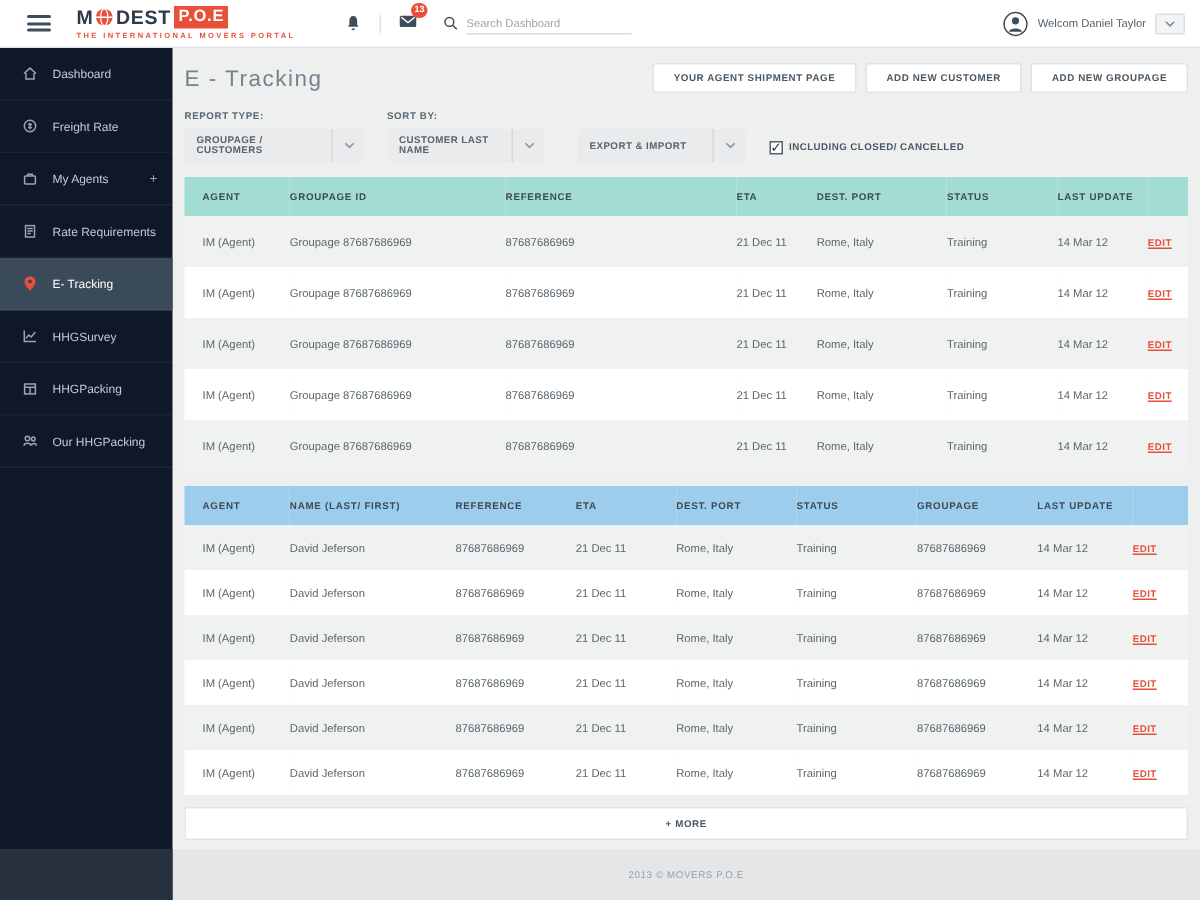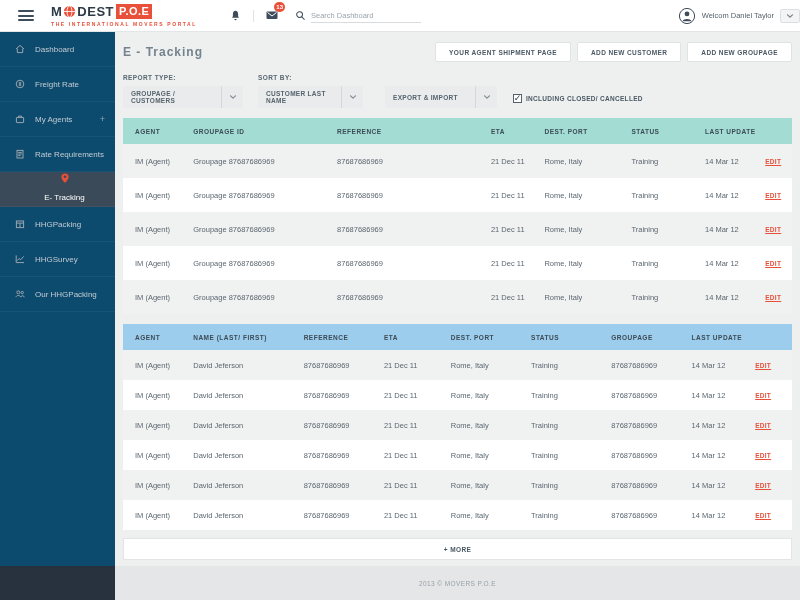--- a/index.html
+++ b/index.html
@@ -22,39 +22,39 @@
   .top-icons { margin-left:32px; display:flex; align-items:center; gap:11px; }
   .vdiv { width:1px; height:12px; background:#e1e4e6; }
   .msg-wrap { position:relative; cursor:pointer; }
   .badge { position:absolute; top:-5px; right:-6px; min-width:10px; height:10px; padding:0 2px;
            background:#e8503a; color:#fff; font-size:6px; font-weight:bold; border-radius:6px;
            display:flex; align-items:center; justify-content:center; }
   .search { margin-left:16px; display:flex; align-items:center; gap:5px; }
   .search input { width:110px; border:none; border-bottom:1px solid #d9dcdf; background:transparent;
                   font-family:inherit; font-size:7.5px; color:#57646e; outline:none; padding:2px 0; }
   .search input::placeholder { color:#9aa5ad; }
-  .user { margin-left:auto; display:flex; align-items:center; gap:6px; }
+  .user { margin-left:auto; margin-right:10px; display:flex; align-items:center; gap:6px; }
   .user-name { font-size:7.5px; color:#55626c; }
   .user-btn { width:20px; height:14px; background:#f3f4f5; border:1px solid #dcdfe2; border-radius:2px;
               display:flex; align-items:center; justify-content:center; cursor:pointer; }
 
   
-  .sidebar { position:absolute; top:32px; left:0; bottom:0; width:115px; background:#0c4a6e; z-index:2; }
+  .sidebar { position:absolute; top:32px; left:0; bottom:0; width:115px; background:#0f172a; z-index:2; }
   .sidebar::after { content:""; position:absolute; left:0; right:0; bottom:0; height:34px; background:#27323e; }
   .side-item { height:35px; display:flex; align-items:center; gap:9px; padding-left:14px;
                color:#c3ccd3; font-size:8px; border-bottom:1px solid rgba(255,255,255,.05); cursor:pointer; }
   .side-item svg { flex:0 0 auto; }
   .side-item .plus { margin-left:auto; margin-right:10px; color:#9aa5ad; font-size:9px; }
-  .side-item.active { background:#3a4a59; color:#fff;flex-direction:column; }
+  .side-item.active { background:#3a4a59; color:#fff; }
 
   
   .content { position:absolute; top:32px; left:115px; right:0; bottom:0;
              display:flex; flex-direction:column; overflow:hidden; }
   .page-head { margin:10px 8px 0; display:flex; align-items:center; }
-  .page-title { font-size:12px; font-weight:700; color:#75838e; letter-spacing:1px; }
+  .page-title { font-size:15px; font-weight:400; color:#75838e; letter-spacing:1px; }
   .actions { margin-left:auto; display:flex; gap:6px; }
   .action-btn { height:20px; padding:0 13px; background:#fff; border:1px solid #e0e3e5; border-radius:2px;
                 font-family:inherit; font-size:6.5px; font-weight:bold; color:#4a5863;
                 letter-spacing:.4px; cursor:pointer; }
 
   .filters { margin:12px 8px 0; display:flex; align-items:flex-end; }
   .filter-label { font-size:6.5px; font-weight:bold; color:#5a6872; letter-spacing:.4px; margin-bottom:5px; }
   .select { height:22px; background:#e9ebec; display:flex; align-items:center; cursor:pointer; }
   .select-value { flex:1; padding-left:8px; font-size:6.5px; font-weight:bold; color:#57646e; letter-spacing:.3px; }
   .select-caret { width:22px; height:100%; border-left:1px solid #d4d8db; display:flex;
@@ -181,31 +181,31 @@
     </div>
     <div class="side-item active">
       <svg width="12" height="12" viewBox="0 0 12 12">
         <path d="M6 1.4 C3.9 1.4 2.4 2.9 2.4 4.9 C2.4 7.5 6 10.8 6 10.8 C6 10.8 9.6 7.5 9.6 4.9 C9.6 2.9 8.1 1.4 6 1.4 Z" fill="#e8503a"></path>
         <circle cx="6" cy="4.7" r="1.3" fill="#3a4a59"></circle>
       </svg>
       <span>E- Tracking</span>
     </div>
     <div class="side-item">
       <svg width="12" height="12" viewBox="0 0 12 12" fill="none" stroke="#9aa5ad">
+        <path d="M2.2 2.4 V9.6 H10"></path>
+          <polyline points="3.2,7.6 5.2,5.4 6.8,6.7 9.6,3.4"></polyline>
+      </svg>
+      <span>HHGSurvey</span>
+    </div>
+    <div class="side-item">
+      <svg width="12" height="12" viewBox="0 0 12 12" fill="none" stroke="#9aa5ad">
         <rect x="2.4" y="3" width="7.2" height="6.6"></rect>
           <path d="M2.4 5.1 H9.6 M6 5.1 V9.6"></path>
       </svg>
       <span>HHGPacking</span>
-    </div>
-    <div class="side-item">
-      <svg width="12" height="12" viewBox="0 0 12 12" fill="none" stroke="#9aa5ad">
-        <path d="M2.2 2.4 V9.6 H10"></path>
-          <polyline points="3.2,7.6 5.2,5.4 6.8,6.7 9.6,3.4"></polyline>
-      </svg>
-      <span>HHGSurvey</span>
     </div>
     <div class="side-item">
       <svg width="12" height="12" viewBox="0 0 12 12" fill="none" stroke="#9aa5ad">
         <circle cx="4.3" cy="4.3" r="1.5"></circle>
           <path d="M2 9.2 C2 6.9 6.6 6.9 6.6 9.2"></path>
         <circle cx="8.2" cy="4.6" r="1.2"></circle>
           <path d="M7 8.9 C7.3 7.2 10.2 7.4 10.2 9.2"></path>
       </svg>
       <span>Our HHGPacking</span>
     </div>

